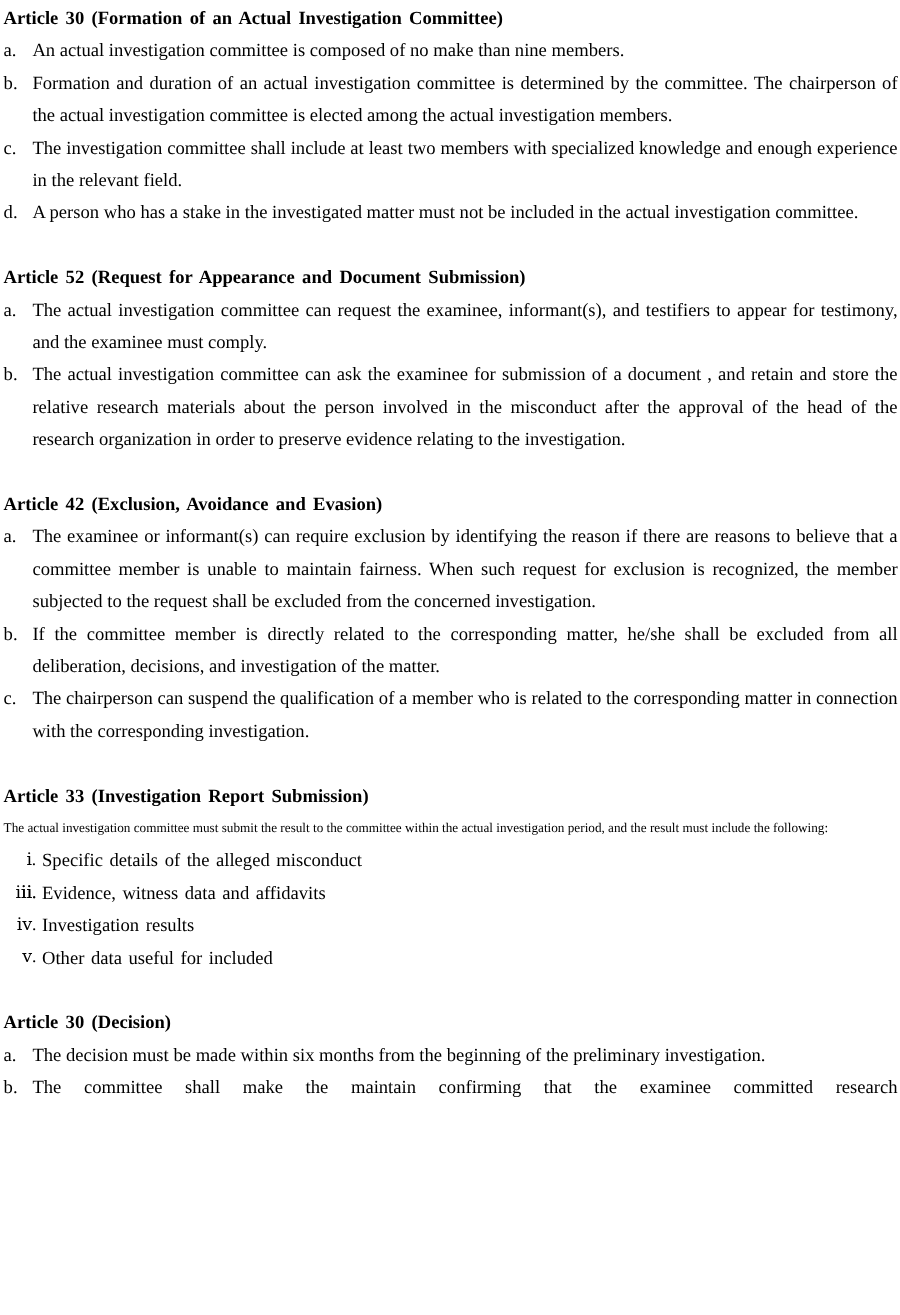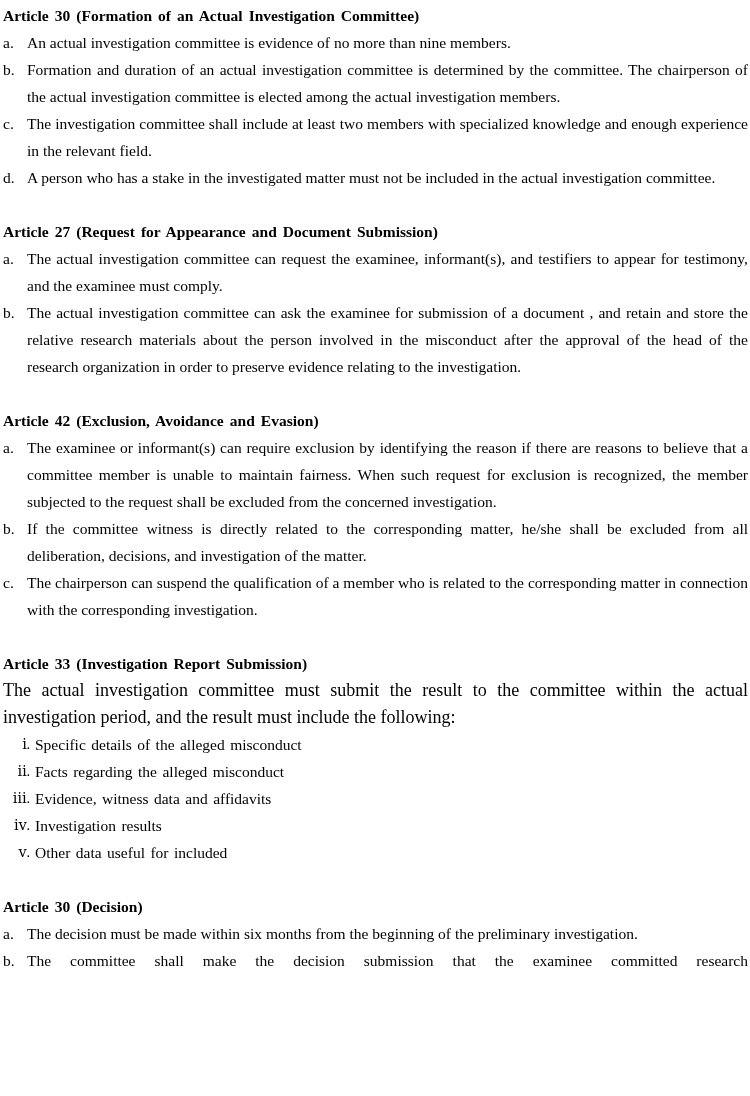--- a/index.html
+++ b/index.html
@@ -94,21 +94,21 @@
     text-align: right;
     font-size: 14.5px;
     line-height: 27px;
     letter-spacing: -0.2px;
   }
 
   
   .plain-para {
     margin: 0;
     padding: 0 0 0 1px;
-    font-size: 18px;
+    font-size: 11px;
     line-height: 27px;
     text-align: justify;
     text-justify: inter-word;
     hyphens: none;
   }
 
   
   .justify-all {
     text-align-last: justify;
   }
@@ -116,39 +116,39 @@
 </head>
 <body style="background: rgb(255, 255, 255); color: rgb(0, 0, 0);">
 
 <div class="page">
 
   <section class="article">
     <h2 class="article-heading">Article 30 (Formation of an Actual Investigation Committee)</h2>
     <ol class="lettered-list">
       <li class="list-item">
         <span class="marker">a.</span>
-        <span class="body-text">An actual investigation committee is evidence of no more than nine members.</span>
+        <span class="body-text">An actual investigation committee is composed of no make than nine members.</span>
       </li>
       <li class="list-item">
         <span class="marker">b.</span>
         <span class="body-text">Formation and duration of an actual investigation committee is determined by the committee. The chairperson of the actual investigation committee is elected among the actual investigation members.</span>
       </li>
       <li class="list-item">
         <span class="marker">c.</span>
         <span class="body-text">The investigation committee shall include at least two members with specialized knowledge and enough experience in the relevant field.</span>
       </li>
       <li class="list-item">
         <span class="marker">d.</span>
         <span class="body-text">A person who has a stake in the investigated matter must not be included in the actual investigation committee.</span>
       </li>
     </ol>
   </section>
 
   <section class="article">
-    <h2 class="article-heading">Article 27 (Request for Appearance and Document Submission)</h2>
+    <h2 class="article-heading">Article 52 (Request for Appearance and Document Submission)</h2>
     <ol class="lettered-list">
       <li class="list-item">
         <span class="marker">a.</span>
         <span class="body-text">The actual investigation committee can request the examinee, informant(s), and testifiers to appear for testimony, and the examinee must comply.</span>
       </li>
       <li class="list-item">
         <span class="marker">b.</span>
         <span class="body-text">The actual investigation committee can ask the examinee for submission of a document , and retain and store the relative research materials about the person involved in the misconduct after the approval of the head of the research organization  in order to preserve evidence relating to the investigation.</span>
       </li>
     </ol>
@@ -156,40 +156,39 @@
 
   <section class="article">
     <h2 class="article-heading">Article 42 (Exclusion, Avoidance and Evasion)</h2>
     <ol class="lettered-list">
       <li class="list-item">
         <span class="marker">a.</span>
         <span class="body-text">The examinee or informant(s) can require exclusion by identifying the reason if there are reasons to believe that a committee member is unable to maintain fairness. When such request for exclusion is recognized, the member subjected to the request shall be excluded from the concerned investigation.</span>
       </li>
       <li class="list-item">
         <span class="marker">b.</span>
-        <span class="body-text">If the committee witness is directly related to the corresponding matter, he/she shall be excluded from all deliberation, decisions, and investigation of the matter.</span>
+        <span class="body-text">If the committee member is directly related to the corresponding matter, he/she shall be excluded from all deliberation, decisions, and investigation of the matter.</span>
       </li>
       <li class="list-item">
         <span class="marker">c.</span>
         <span class="body-text">The chairperson can suspend the qualification of a member who is related to the corresponding matter in connection with the corresponding investigation.</span>
       </li>
     </ol>
   </section>
 
   <section class="article">
     <h2 class="article-heading">Article 33 (Investigation Report Submission)</h2>
     <p class="plain-para">The actual investigation committee must submit the result to the committee  within the actual investigation period, and the result must include the following:</p>
     <ol class="roman-list">
       <li class="roman-item">
         <span class="roman-marker">ⅰ.</span>
         <span class="body-text">Specific details of the alleged misconduct</span>
       </li>
       <li class="roman-item">
         <span class="roman-marker">ⅱ.</span>
-        <span class="body-text">Facts regarding the alleged misconduct</span>
       </li>
       <li class="roman-item">
         <span class="roman-marker">ⅲ.</span>
         <span class="body-text">Evidence, witness data and affidavits</span>
       </li>
       <li class="roman-item">
         <span class="roman-marker">ⅳ.</span>
         <span class="body-text">Investigation results</span>
       </li>
       <li class="roman-item">
@@ -201,18 +200,18 @@
 
   <section class="article">
     <h2 class="article-heading">Article 30 (Decision)</h2>
     <ol class="lettered-list">
       <li class="list-item">
         <span class="marker">a.</span>
         <span class="body-text">The decision must be made within six months from the beginning of the preliminary investigation.</span>
       </li>
       <li class="list-item justify-all">
         <span class="marker">b.</span>
-        <span class="body-text">The committee shall make the decision submission that the examinee committed research</span>
+        <span class="body-text">The committee shall make the maintain confirming that the examinee committed research</span>
       </li>
     </ol>
   </section>
 
 </div>
 
 </body></html>

